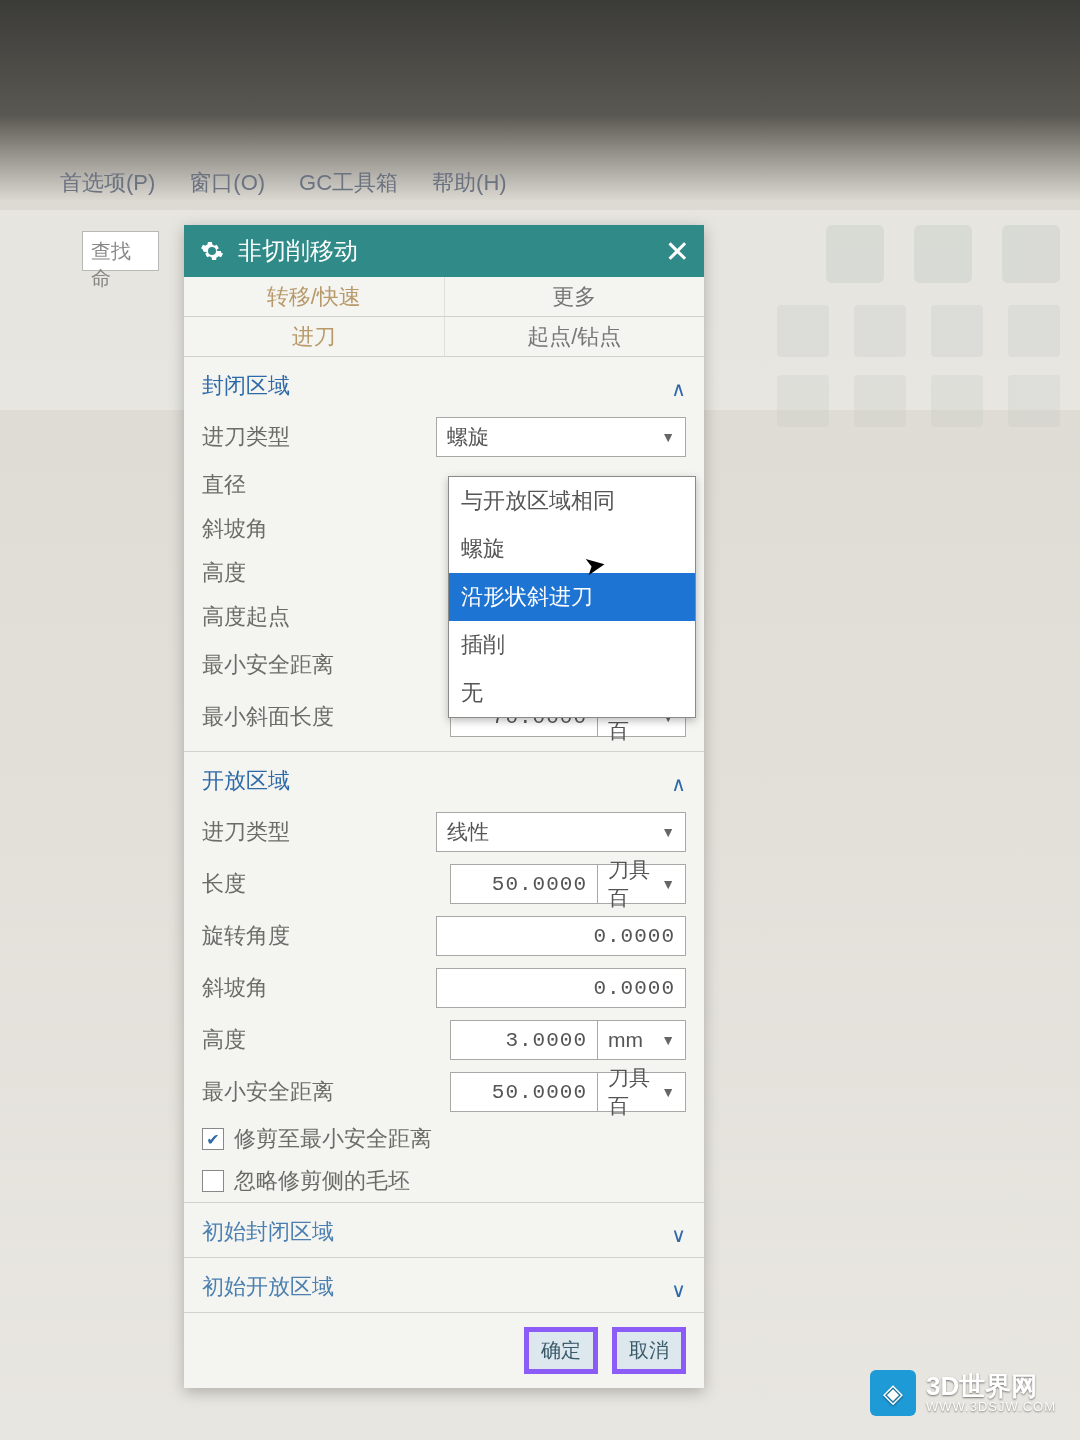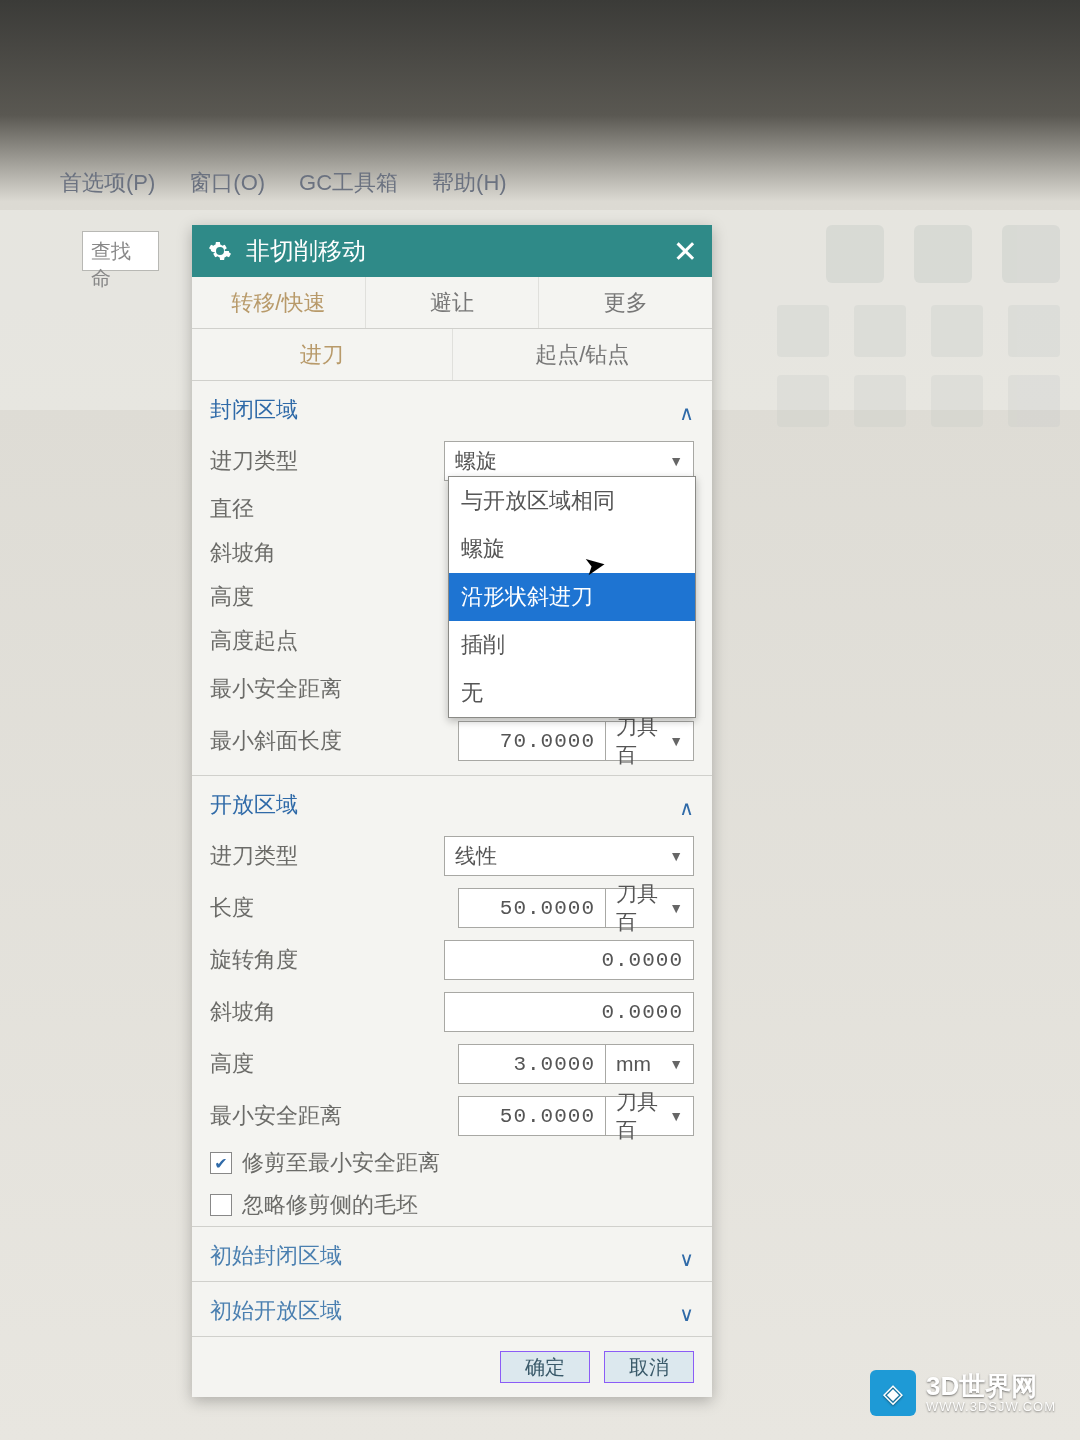--- a/index.html
+++ b/index.html
@@ -62,21 +62,21 @@
   }
   .faded-icons3 div {
     width: 52px; height: 52px;
     background: #bfc6c2;
     border-radius: 4px;
   }
 
   
   .dialog {
     position: absolute;
-    top: 225px; left: 192px;
+    top: 225px; left: 184px;
     width: 520px;
     background: #f4f4f1;
     box-shadow: 0 4px 14px rgba(0,0,0,0.25);
     font-size: 22px;
     color: #666;
   }
   .dlg-title {
     background: #2f8a88;
     color: #fff;
     height: 52px;
@@ -88,21 +88,21 @@
     width: 28px; height: 28px; margin-right: 12px;
     display: inline-flex; align-items: center; justify-content: center;
   }
   .dlg-title .close {
     margin-left: auto;
     font-size: 30px; font-weight: 300;
     cursor: pointer;
   }
   .tabs1, .tabs2 {
     display: flex;
-    height: 52px;
+    height: 40px;
     border-bottom: 1px solid #d0d0cc;
   }
   .tabs1 > div, .tabs2 > div {
     flex: 1;
     display: flex; align-items: center; justify-content: center;
     color: #777;
     border-right: 1px solid #e0e0dc;
     cursor: pointer;
   }
   .tabs1 > div:last-child, .tabs2 > div:last-child { border-right: none; }
@@ -150,23 +150,23 @@
     display: inline-flex; align-items: center; justify-content: center;
     font-size: 16px; color: #2f6aa8;
   }
   .sep { border-top: 1px solid #d0d0cc; margin-top: 8px; }
   .dlg-footer {
     display: flex; justify-content: flex-end; gap: 14px;
     padding: 14px 18px;
     border-top: 1px solid #d0d0cc;
   }
   .btn {
-    height: 32px; padding: 0 24px;
+    height: 47px; padding: 0 12px;
     background: #dce8ee;
-    border: 1px solid #8b5cf6;
+    border: 5px solid #8b5cf6;
     color: #3a5a6a;
     display: flex; align-items: center;
     cursor: pointer;
     font-size: 20px;
   }
 
   
   .dropdown {
     position: absolute;
     top: 476px; left: 448px;
@@ -250,21 +250,20 @@
       <svg width="24" height="24" viewBox="0 0 24 24" fill="#fff">
           <path d="M12 8a4 4 0 100 8 4 4 0 000-8zm9 4a7 7 0 01-.1 1.2l2.1 1.6-2 3.4-2.5-1a7 7 0 01-2 1.2l-.4 2.6h-4l-.4-2.6a7 7 0 01-2-1.2l-2.5 1-2-3.4 2.1-1.6A7 7 0 013 12a7 7 0 01.1-1.2L1 9.2l2-3.4 2.5 1a7 7 0 012-1.2L7.9 3h4l.4 2.6a7 7 0 012 1.2l2.5-1 2 3.4-2.1 1.6c.1.4.1.8.1 1.2z"></path>
         </svg>
     </span>
     <span>非切削移动</span>
     <span class="close">✕</span>
   </div>
 
   <div class="tabs1">
     <div class="active">转移/快速</div>
-    <div>避让</div>
     <div>更多</div>
   </div>
   <div class="tabs2">
     <div class="active">进刀</div>
     <div>起点/钻点</div>
   </div>
 
   <div class="section-hdr">
     <span>封闭区域</span>
     <span class="chev">∧</span>

